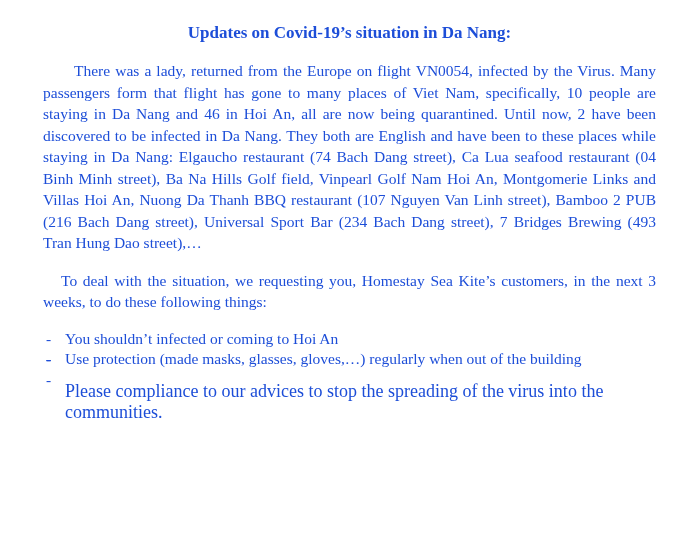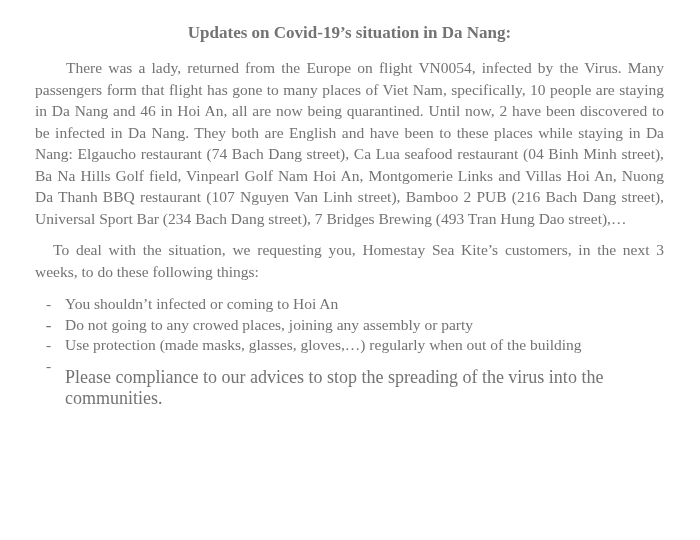--- a/index.html
+++ b/index.html
@@ -6,37 +6,37 @@
     margin: 0;
     padding: 0;
     background: #ffffff;
   }
   .page {
     position: relative;
     width: 700px;
     height: 540px;
     box-sizing: border-box;
     background: #ffffff;
-    color: #737373;
+    color: #1d4ed8;
     font-family: "Liberation Serif", "DejaVu Serif", serif;
     padding: 22px 28px 8px 27px;
     overflow: hidden;
   }
   .title {
     font-size: 17px;
     line-height: 22px;
     font-weight: bold;
     text-align: center;
     margin: 0 0 13px 0;
   }
   .para {
     font-size: 15.5px;
     line-height: 21.5px;
     text-align: justify;
-    margin: 8px;
+    margin: 16px;
   }
   .indent-lg { text-indent: 31px; }
   .indent-sm { text-indent: 18px; margin-top: 10px; }
   .bullets {
     list-style: none;
     margin: 12px 0 0 0;
     padding: 0;
     font-size: 15.5px;
     line-height: 20.5px;
   }
@@ -73,21 +73,20 @@
   <ul class="bullets">
     <li>
       <span class="dash">-</span>
       <span>You shouldn’t infected or coming to Hoi An</span>
     </li>
     <li>
       <span class="dash">-</span>
     </li>
     <li>
       <span class="dash">-</span>
-      <span>Do not going to any crowed places, joining any assembly or party</span>
     </li>
     <li>
       <span class="dash">-</span>
       <span>Use protection (made masks, glasses, gloves,…)  regularly when out of the building</span>
     </li>
     <li>
       <span class="dash">-</span>
     </li>
   </ul>
 

